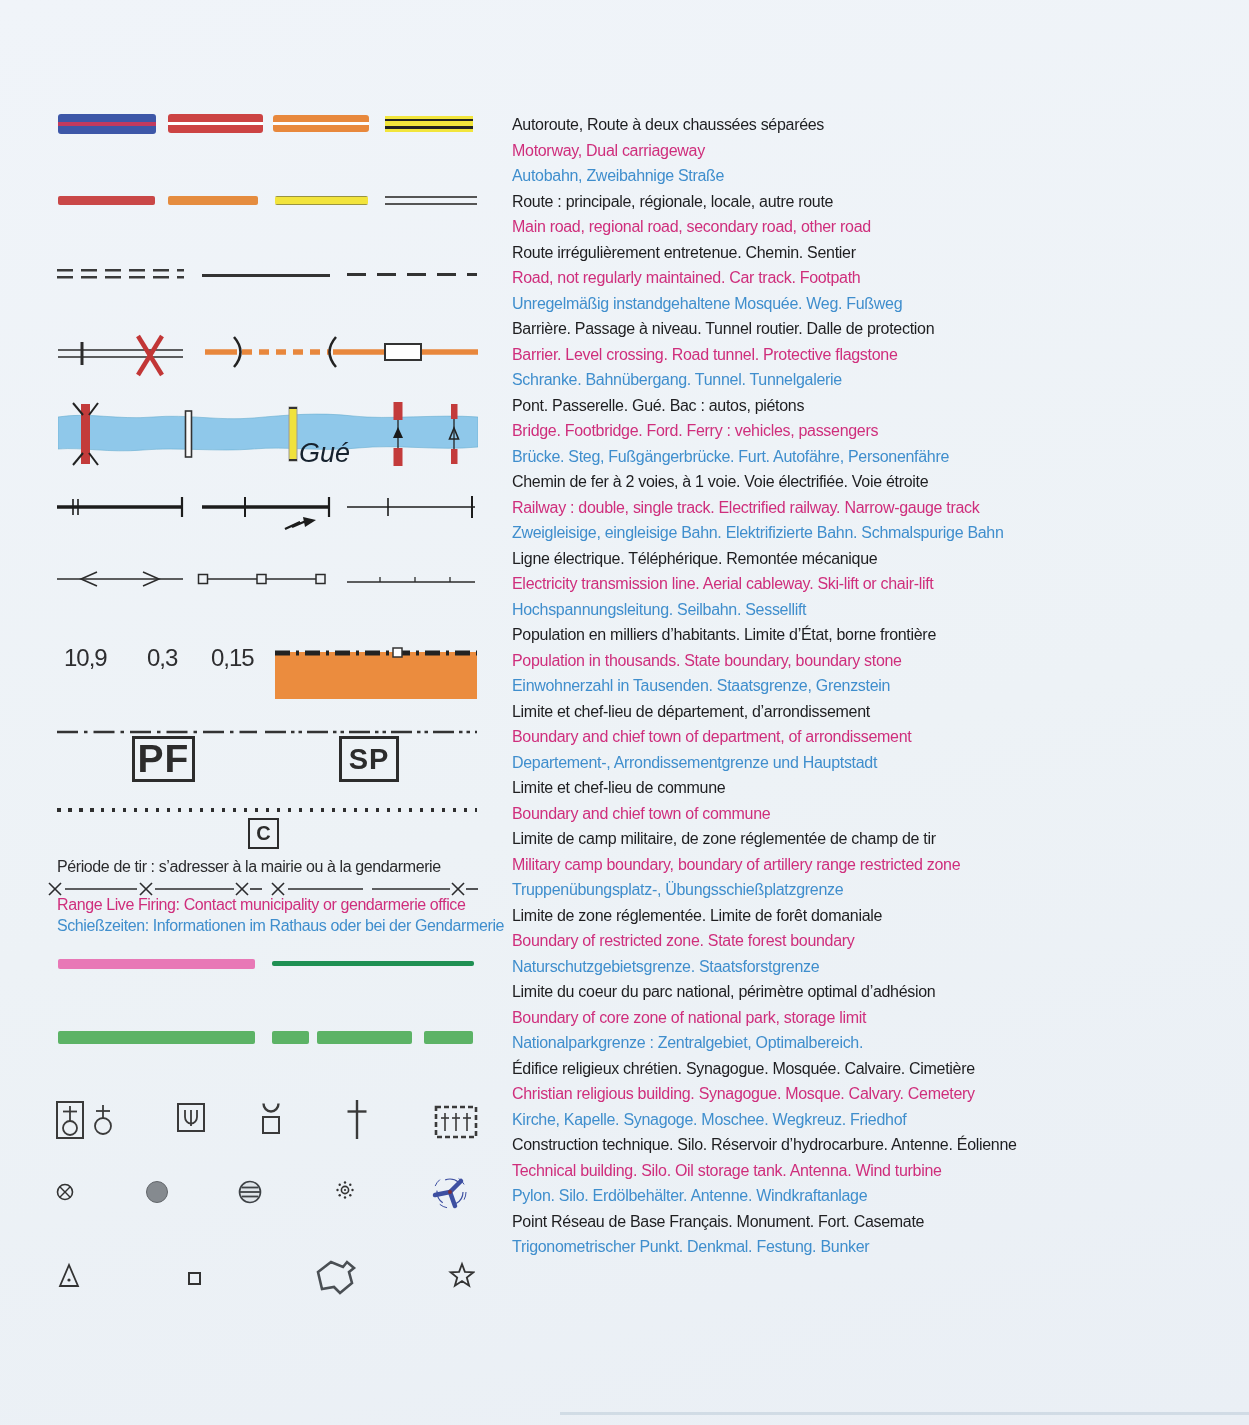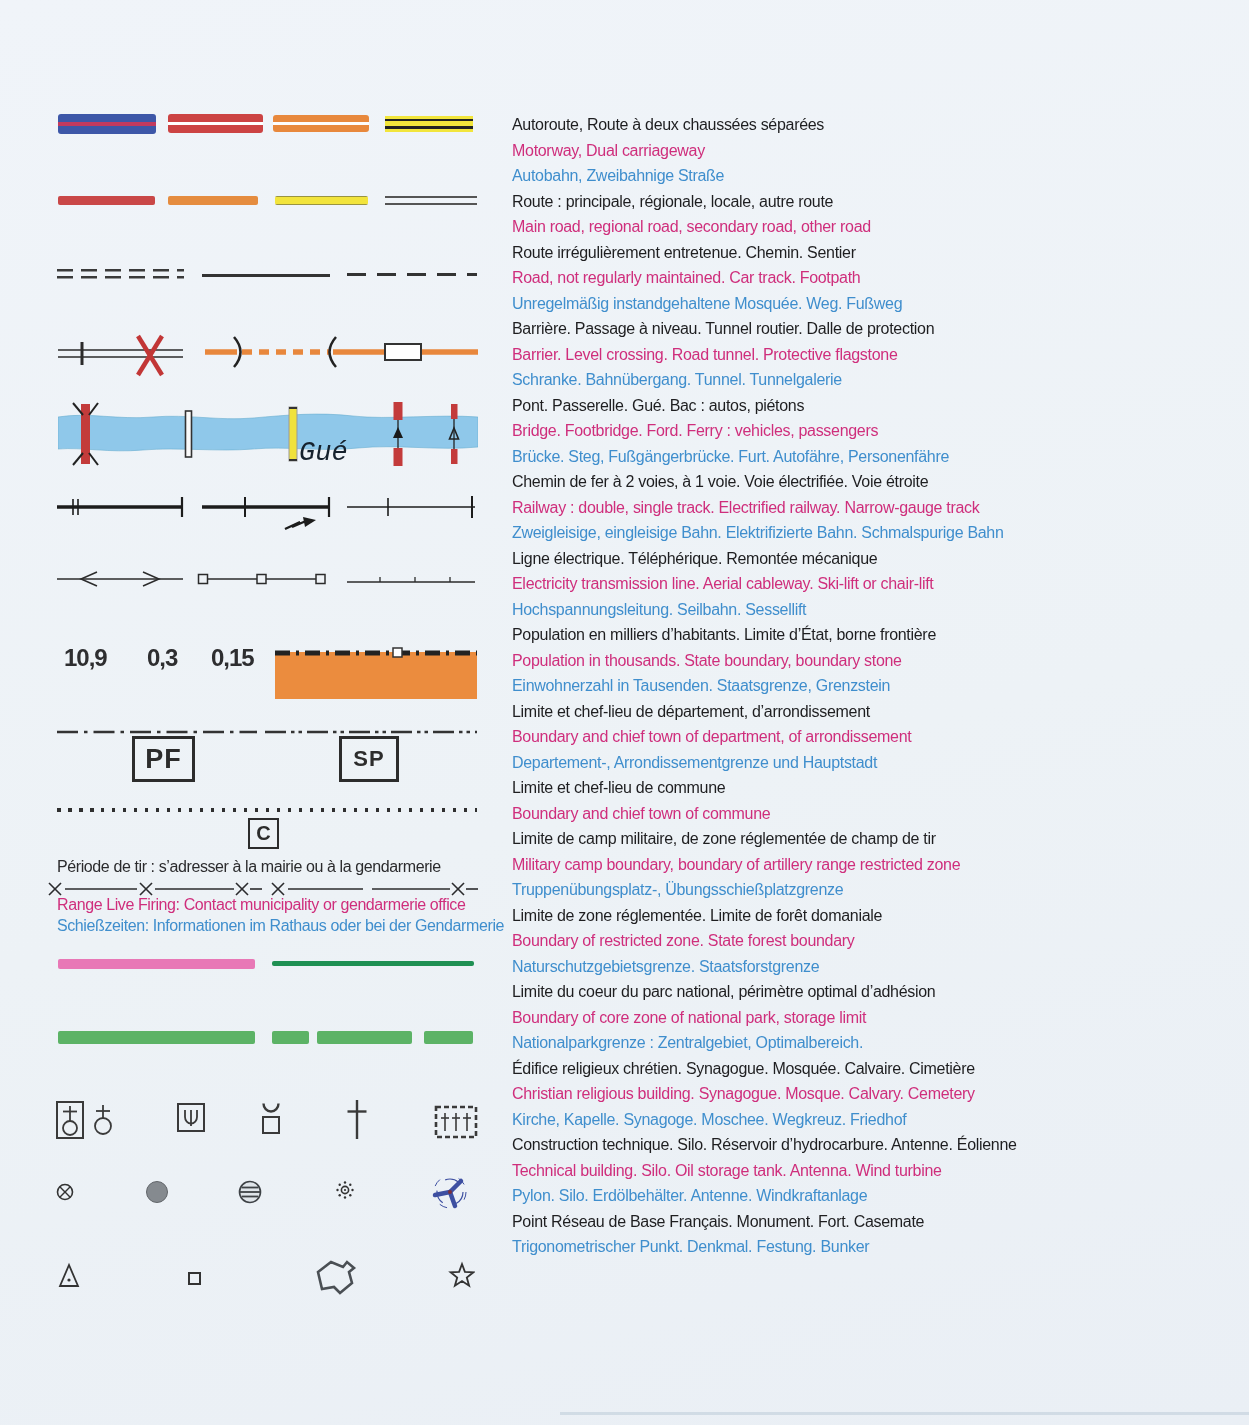--- a/index.html
+++ b/index.html
@@ -11,21 +11,21 @@
   .text-col{position:absolute;left:512px;top:112px;}
   .line{height:25.5px;line-height:25.9px;font-size:16px;white-space:nowrap;letter-spacing:-0.3px;}
   .fr{color:#1e1e20;}
   .en{color:#cf2e7c;}
   .de{color:#3f8ecd;}
   
   .bar{position:absolute;border-radius:2px;}
   .boxlabel{position:absolute;display:flex;align-items:center;justify-content:center;
             border:3px solid #2c2c2c;color:#2c2c2c;font-weight:bold;background:transparent;}
   .milline{position:absolute;font-size:16px;letter-spacing:-0.4px;white-space:nowrap;}
-  .num{position:absolute;font-weight:bold;font-size:24px;letter-spacing:-1px;color:#2e2e30;}
+  .num{position:absolute;font-weight:normal;font-size:24px;letter-spacing:-1px;color:#2e2e30;}
   svg{display:block;}
   .edge-shadow{position:absolute;left:560px;top:1412px;width:689px;height:3px;background:#c6d3de;opacity:.7;}
 </style>
 </head>
 <body>
 
 <div id="page">
 
   <div class="abs" style="left:58px;top:114px;width:98px;height:20px;border-radius:3px;
               background:linear-gradient(to bottom,#3d57a8 0 8px,#c23a5f 8px 12px,#3d57a8 12px 20px);"></div>
@@ -93,21 +93,21 @@
       <rect x="335.5" y="50" width="9" height="18" fill="#c33b3b"></rect>
       <polygon points="335,40 345,40 340,29" fill="#1a1a1a"></polygon>
     </g>
     <g>
       <line x1="396" y1="6" x2="396" y2="66" stroke="#222" stroke-width="1.3"></line>
       <rect x="393" y="6" width="6.5" height="15" fill="#c33b3b"></rect>
       <rect x="393" y="51" width="6.5" height="15" fill="#c33b3b"></rect>
       <polygon points="391.5,41 400.5,41 396,30" fill="none" stroke="#222" stroke-width="1.6"></polygon>
     </g>
   </svg>
-  <div class="abs" style="left:299px;top:438px;font-style:italic;font-size:27px;color:#16222e;font-family:Liberation Mono, monospace;text-align:right;">Gué</div>
+  <div class="abs" style="left:299px;top:438px;font-style:italic;font-size:27px;color:#16222e;font-family:Liberation Sans, sans-serif;text-align:right;">Gué</div>
 
   <svg class="abs" style="left:57px;top:494px;" width="420" height="44" viewBox="0 0 420 44">
     <g stroke="#1c1c1c">
       <line x1="0" y1="13" x2="126" y2="13" stroke-width="3.5"></line>
       <line x1="16" y1="5" x2="16" y2="21" stroke-width="1.6"></line>
       <line x1="21" y1="5" x2="21" y2="21" stroke-width="1.6"></line>
       <line x1="125" y1="3" x2="125" y2="23" stroke-width="2.2"></line>
     </g>
     <g stroke="#1c1c1c">
       <line x1="145" y1="13" x2="273" y2="13" stroke-width="3.5"></line>
@@ -149,24 +149,24 @@
   <div class="abs" style="left:275px;top:652px;width:202px;height:47px;background:#eb8c3e;"></div>
   <svg class="abs" style="left:273px;top:645px;" width="206" height="16" viewBox="0 0 206 16">
     <line x1="2" y1="8" x2="204" y2="8" stroke="#222" stroke-width="5" stroke-dasharray="15 6 3 6"></line>
     <rect x="120" y="3" width="9" height="9" fill="#ffffff" stroke="#333" stroke-width="1.5"></rect>
   </svg>
 
   <svg class="abs" style="left:57px;top:726px;" width="420" height="12" viewBox="0 0 420 12">
     <line x1="0" y1="6" x2="200" y2="6" stroke="#333" stroke-width="2.6" stroke-dasharray="21 6 3.5 6"></line>
     <line x1="208" y1="6" x2="420" y2="6" stroke="#333" stroke-width="2.6" stroke-dasharray="21 5 3.5 4 3.5 5"></line>
   </svg>
-  <div class="boxlabel" style="left:132px;top:736px;width:57px;height:40px;font-size:27px;letter-spacing:1px;">
+  <div class="boxlabel" style="left:132px;top:736px;width:57px;height:40px;font-size:39px;letter-spacing:1px;">
     <span>PF</span>
   </div>
-  <div class="boxlabel" style="left:339px;top:736px;width:54px;height:40px;font-size:22px;letter-spacing:1px;">
+  <div class="boxlabel" style="left:339px;top:736px;width:54px;height:40px;font-size:29px;letter-spacing:1px;">
     <span>SP</span>
   </div>
 
   <div class="abs" style="left:57px;top:808px;width:420px;height:3.5px;
               background:repeating-linear-gradient(90deg,#2f2f2f 0 3.5px,transparent 3.5px 11px);"></div>
   <div class="boxlabel" style="left:248px;top:818px;width:27px;height:27px;font-size:20px;border-width:2px;">
     <span>C</span>
   </div>
 
   <div class="milline fr" style="left:57px;top:858px;color:#2b2b2d;">Période de tir : s’adresser à la mairie ou à la gendarmerie</div>

